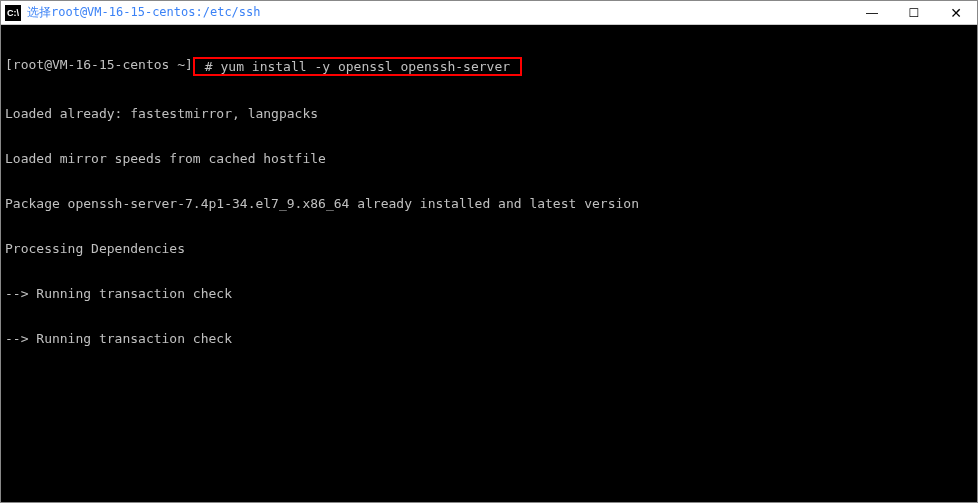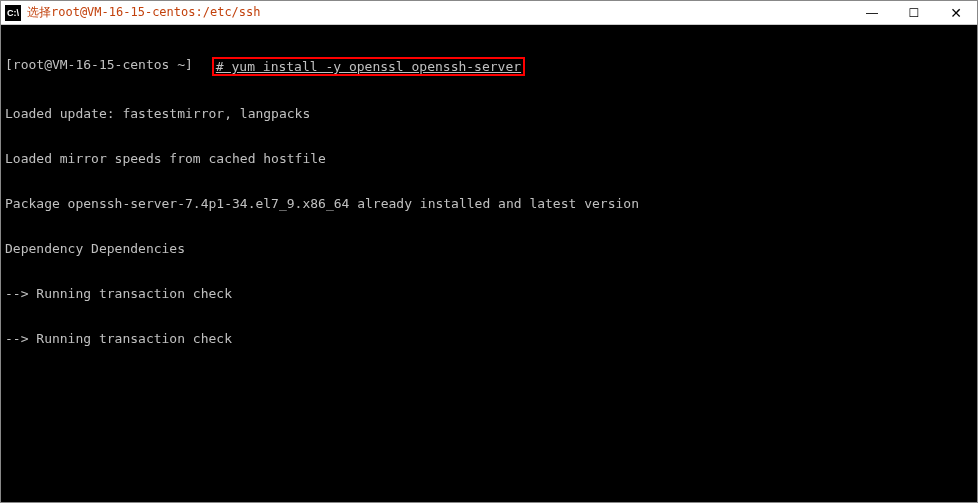--- a/index.html
+++ b/index.html
@@ -39,21 +39,21 @@
       display: flex;
       align-items: center;
       justify-content: center;
       color: #fff;
       font-size: 9px;
       font-weight: bold;
       font-family: Arial, sans-serif;
     }
     .titlebar-text {
       flex: 1;
-      color: #c2410c;
+      color: #3b82f6;
       font-size: 12px;
     }
     .window-controls {
       display: flex;
       height: 100%;
     }
     .win-btn {
       width: 42px;
       height: 100%;
       display: flex;
@@ -71,27 +71,25 @@
       background: #000;
       padding: 2px 4px;
       color: #c0c0c0;
       line-height: 15px;
       white-space: pre;
       overflow: hidden;
       position: relative;
     }
     .prompt-line {
       display: flex;
-      gap: 19px;
     }
     .highlight-box {
       border: 2px solid #f00;
-      padding: 0 2px;
+      padding: 0 10px;
       display: inline-block;
-      text-decoration: underline;
     }
   </style>
 </head>
 <body>
 
 <div class="window">
   <div class="titlebar">
     <div class="titlebar-icon">C:\</div>
     <div class="titlebar-text">选择root@VM-16-15-centos:/etc/ssh</div>
     <div class="window-controls">
@@ -99,24 +97,24 @@
       <div class="win-btn">☐</div>
       <div class="win-btn close">✕</div>
     </div>
   </div>
 
   <div class="terminal">
     <div class="prompt-line">
       <span>[root@VM-16-15-centos ~]</span>
       <span class="highlight-box"># yum install -y openssl openssh-server</span>
     </div>
-    <div>Loaded update: fastestmirror, langpacks</div>
+    <div>Loaded already: fastestmirror, langpacks</div>
     <div>Loaded mirror speeds from cached hostfile</div>
     <div>Package openssh-server-7.4p1-34.el7_9.x86_64 already installed and latest version</div>
-    <div>Dependency Dependencies</div>
+    <div>Processing Dependencies</div>
     <div>--&gt; Running transaction check</div>
     <div>--&gt; Running transaction check</div>
     
     
     
     <div></div>
     
     <div></div>
 
     

